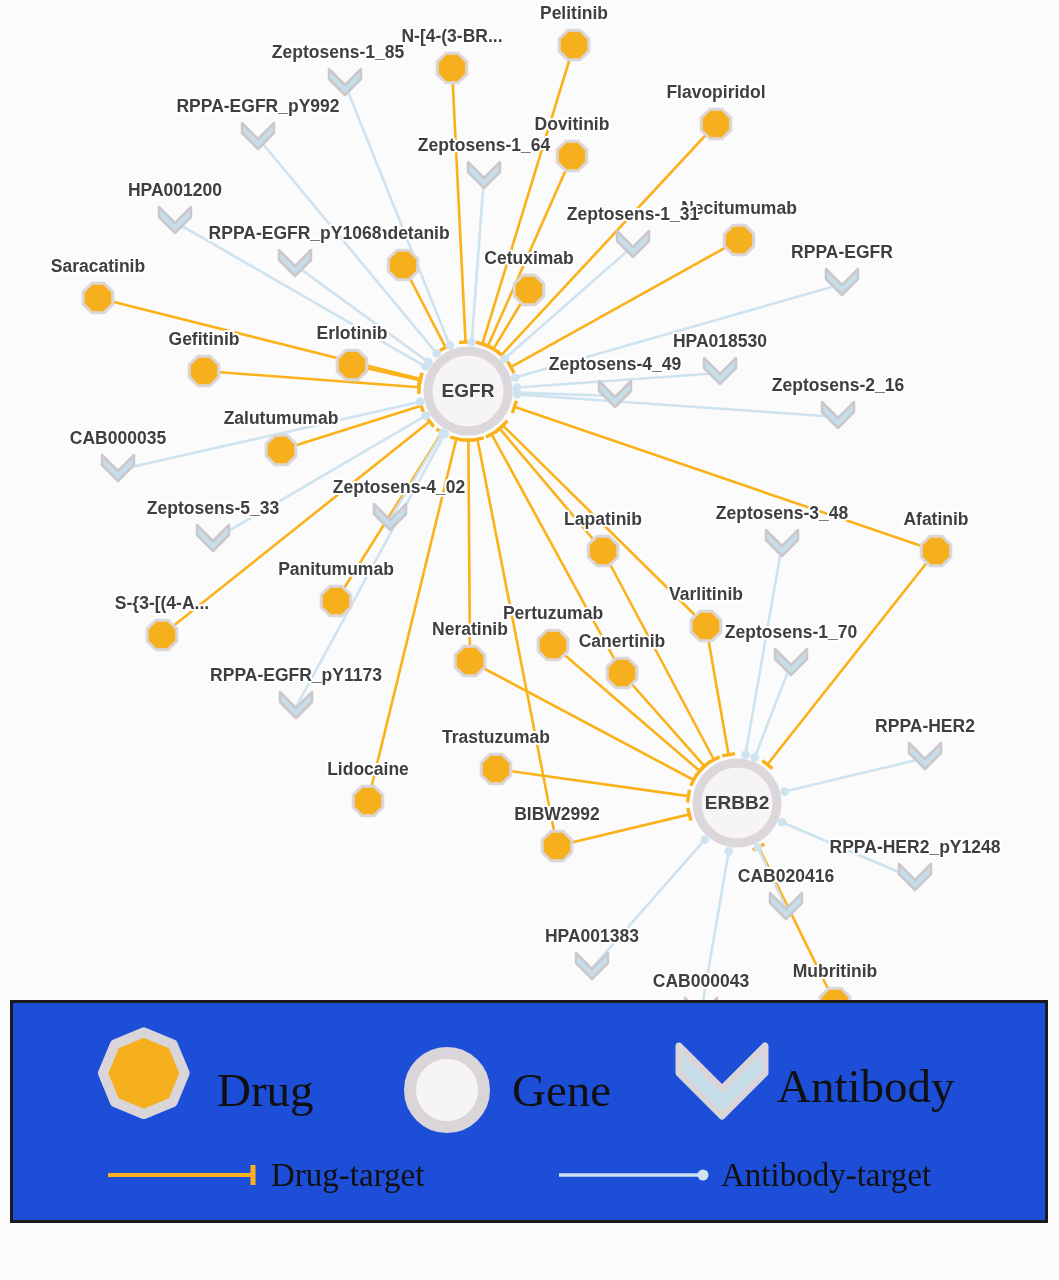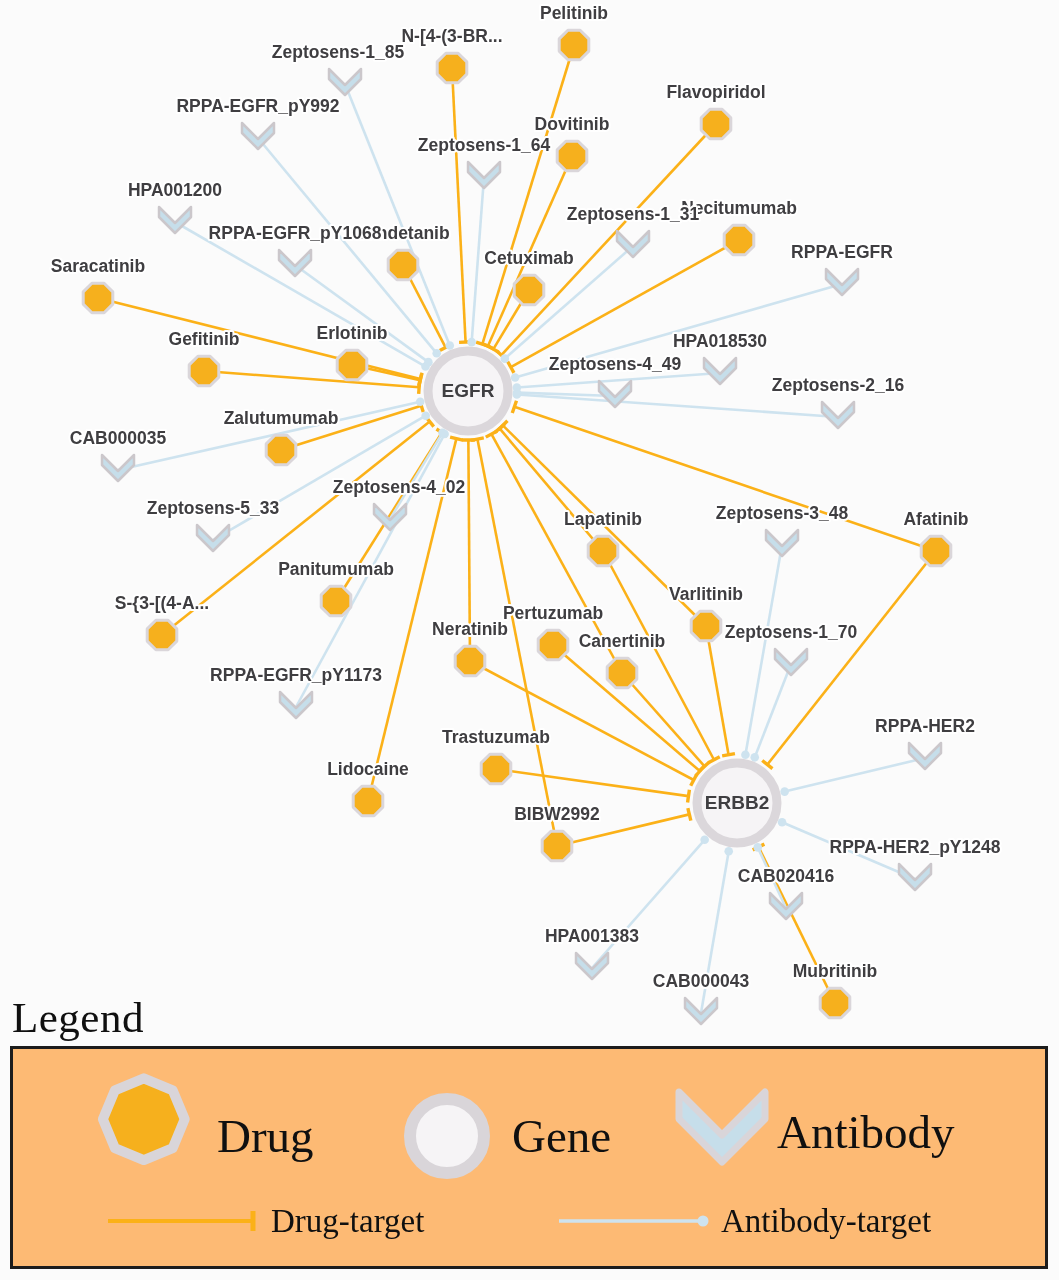--- a/index.html
+++ b/index.html
@@ -7,22 +7,22 @@
     width:1059px;height:1280px;position:relative;overflow:hidden;
     background:#fbfbfb;font-family:"Liberation Sans",sans-serif;
   }
   #graph-svg{position:absolute;left:0;top:0;}
   .legend-title{
     position:absolute;left:12px;top:993px;
     font-family:"Liberation Serif",serif;font-weight:normal;
     font-size:43px;color:#101010;letter-spacing:0.5px;
   }
   .legend-box{
-    position:absolute;left:10px;top:1046px;width:1032px;height:217px;
-    border:3.5px solid #1c1c1c;background:#fdba74;
+    position:absolute;left:10px;top:1000px;width:1032px;height:217px;
+    border:3.5px solid #1c1c1c;background:#1d4ed8;
   }
   .legend-box svg{display:block;}
   .legend-node-text{
     font-family:"Liberation Serif",serif;font-size:47px;fill:#101010;
   }
   .legend-edge-text{
     font-family:"Liberation Serif",serif;font-size:33px;fill:#101010;
   }
   .icon-stroke{stroke:#d9d5d9;}
 </style>

